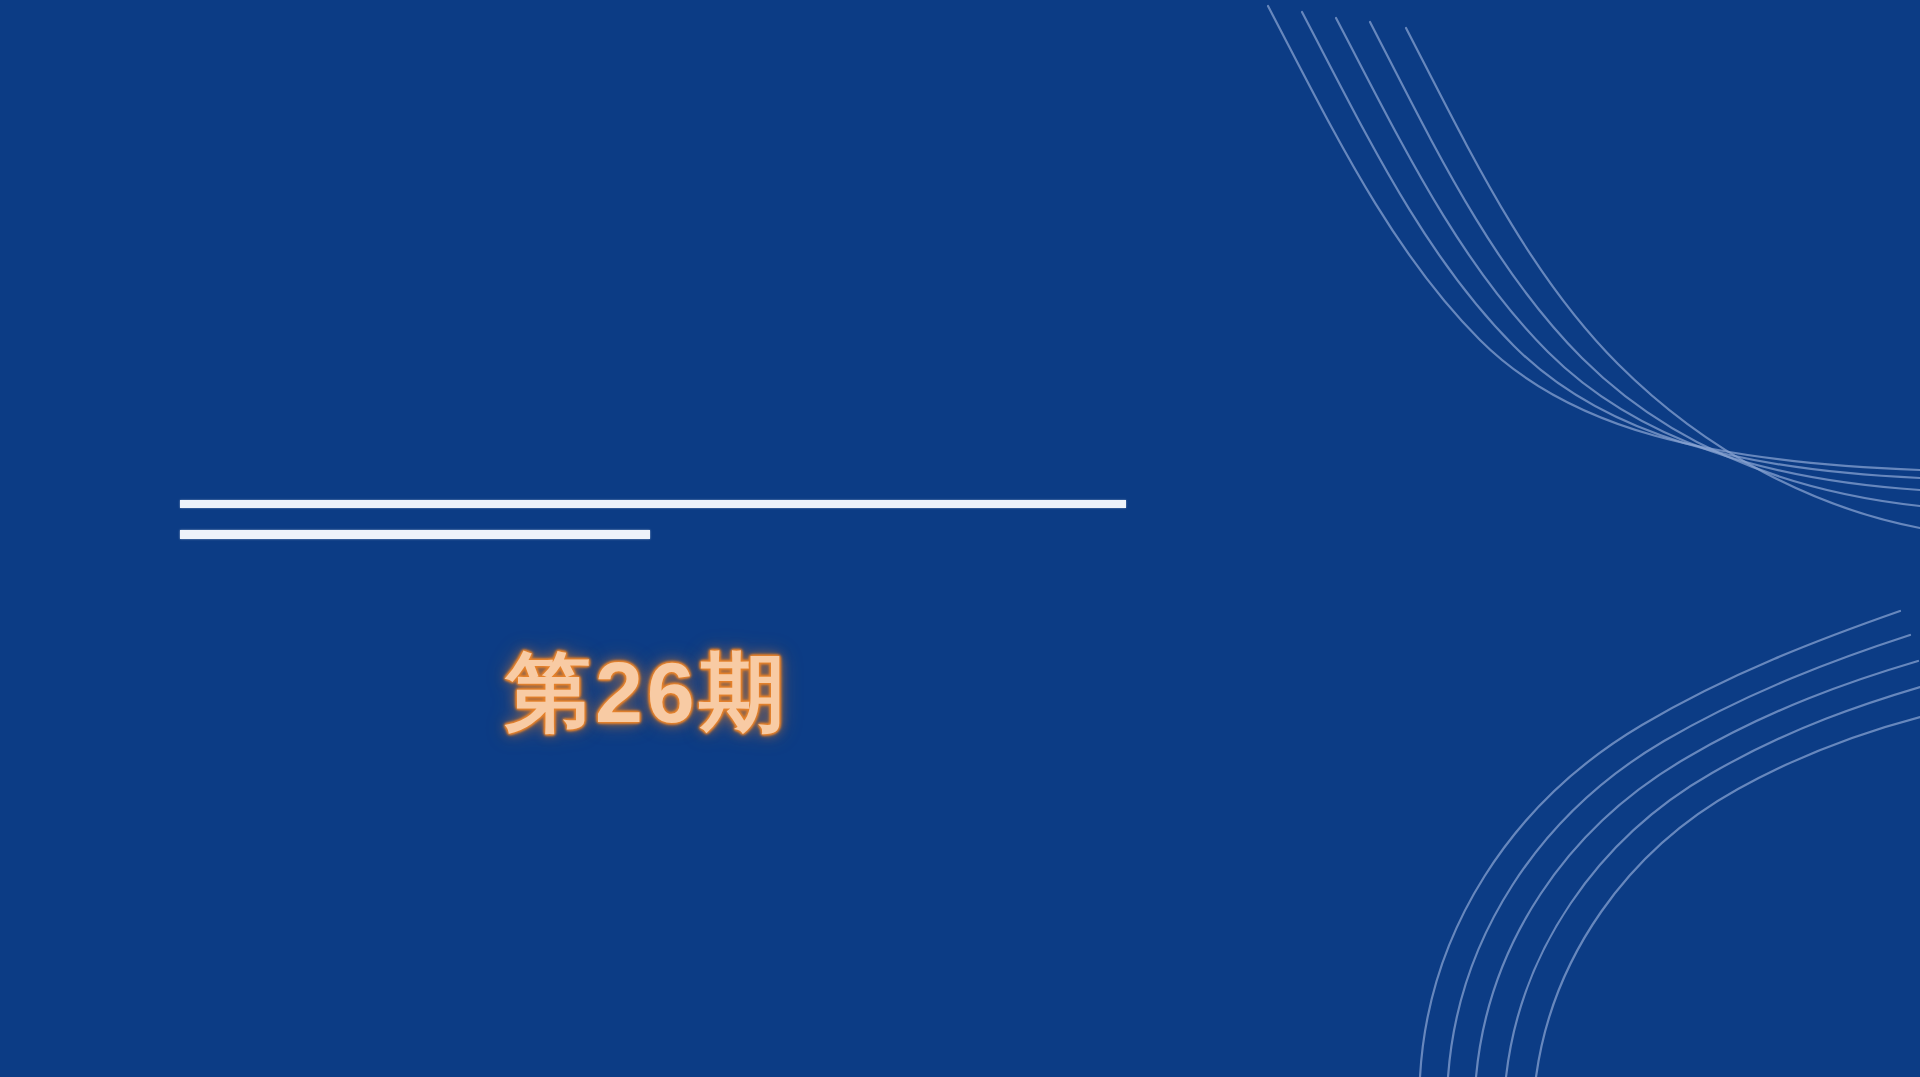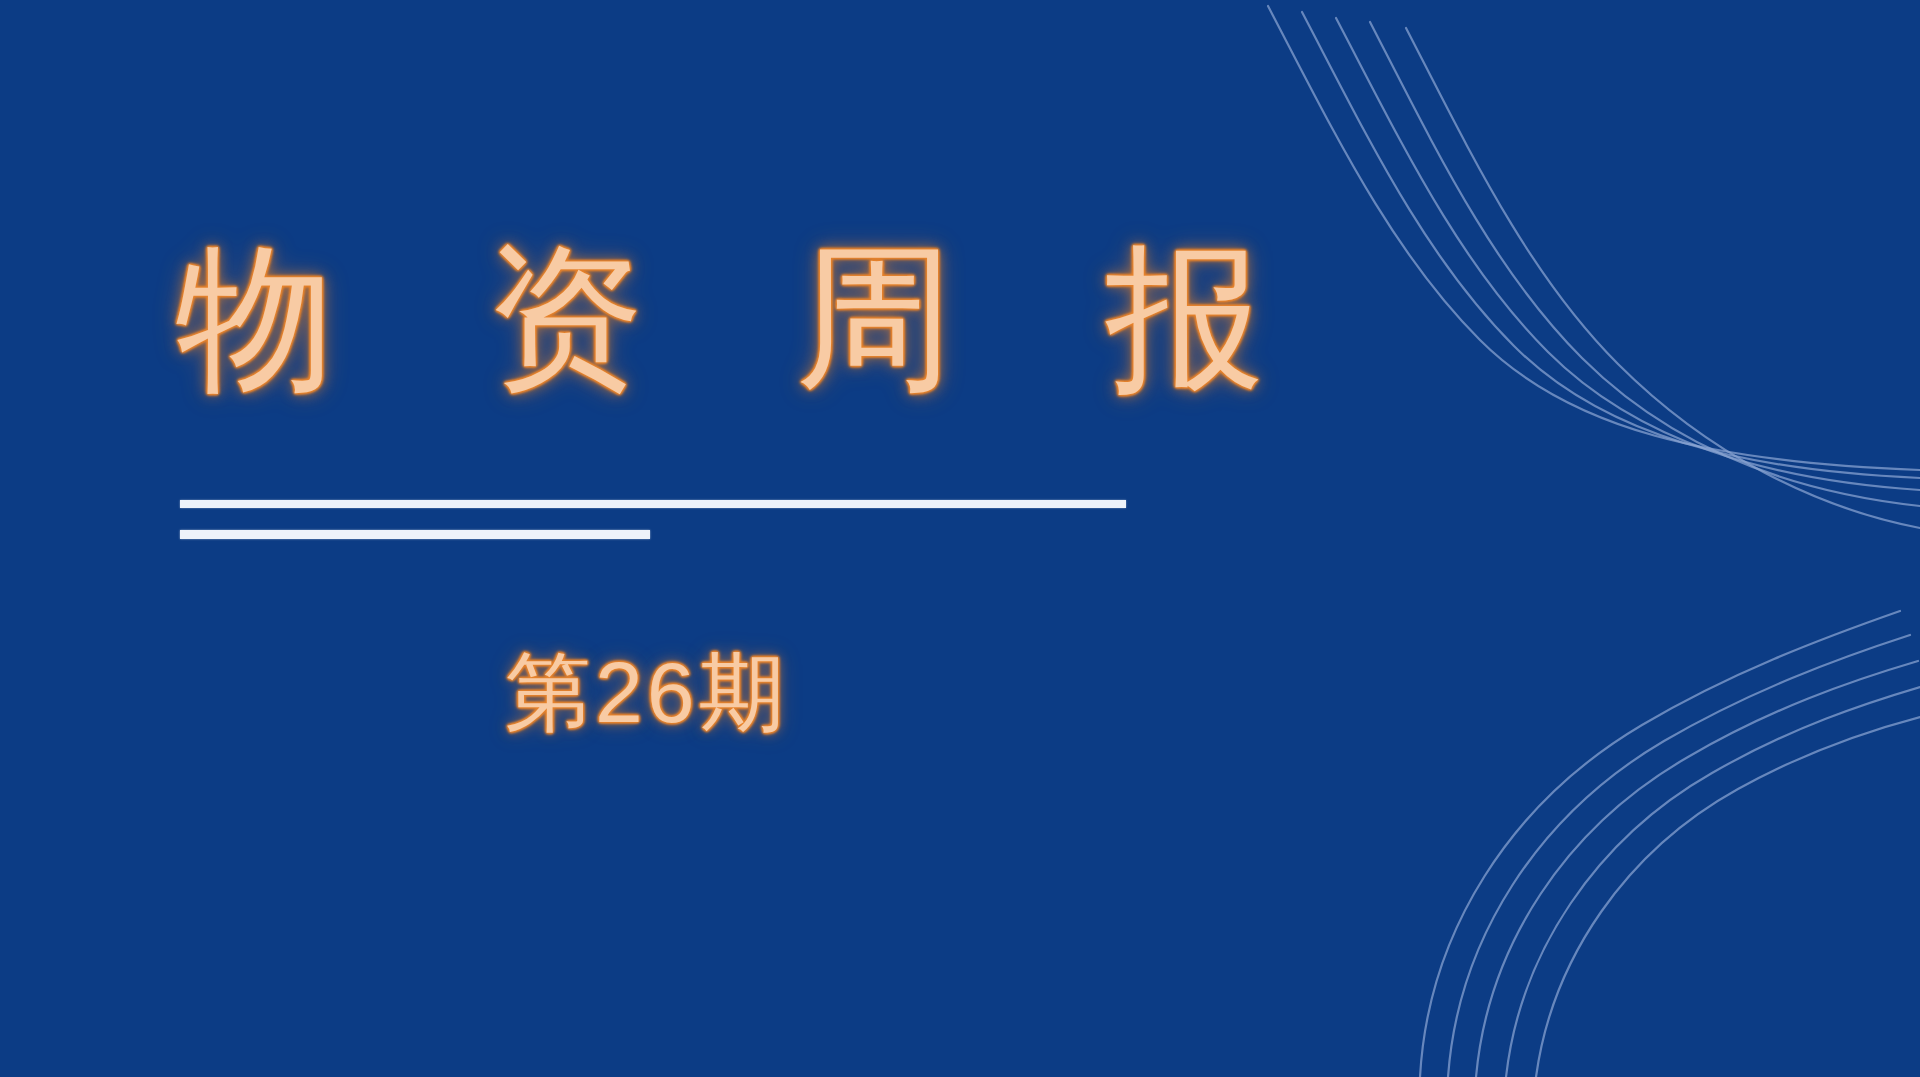--- a/index.html
+++ b/index.html
@@ -93,21 +93,21 @@
     box-shadow: 0 0 2px rgba(255,255,255,0.55);
   }
 
   .subtitle {
     position: absolute;
     left: 505px;
     top: 645px;
     font-size: 86px;
     line-height: 1.1;
     letter-spacing: 4px;
-    font-weight: 400;
+    font-weight: 700;
     white-space: nowrap;
     color: #f8cba4;
     text-shadow:
       0 0 2px #e8832b,
       0 0 4px #e8832b,
       1px 0 3px #e8832b,
       -1px 0 3px #e8832b,
       0 1px 3px #e8832b,
       0 -1px 3px #e8832b,
       0 0 12px rgba(232,131,43,0.7),
@@ -134,22 +134,19 @@
   <div class="deco deco-br">
     <svg viewBox="0 0 660 500" preserveAspectRatio="none" aria-hidden="true">
       <path class="wave-path" d="M 160 500 C 168 356, 250 226, 382 148 C 470 96, 560 62, 640 34"></path>
       <path class="wave-path" d="M 188 500 C 198 362, 278 238, 404 164 C 490 114, 576 82, 650 58"></path>
       <path class="wave-path" d="M 216 500 C 228 368, 306 250, 428 180 C 510 132, 590 104, 658 84"></path>
       <path class="wave-path" d="M 246 500 C 260 376, 336 262, 452 196 C 532 150, 606 126, 660 110"></path>
       <path class="wave-path" d="M 276 500 C 292 382, 366 274, 478 212 C 554 170, 622 150, 660 140"></path>
     </svg>
   </div>
 
-  <div class="title-block">
-    <h1 class="main-title">物 资 周 报</h1>
-  </div>
 
   <div class="rule-long"></div>
   <div class="rule-short"></div>
 
   <div class="subtitle">第26期</div>
 
 </div>
 
 </body></html>

